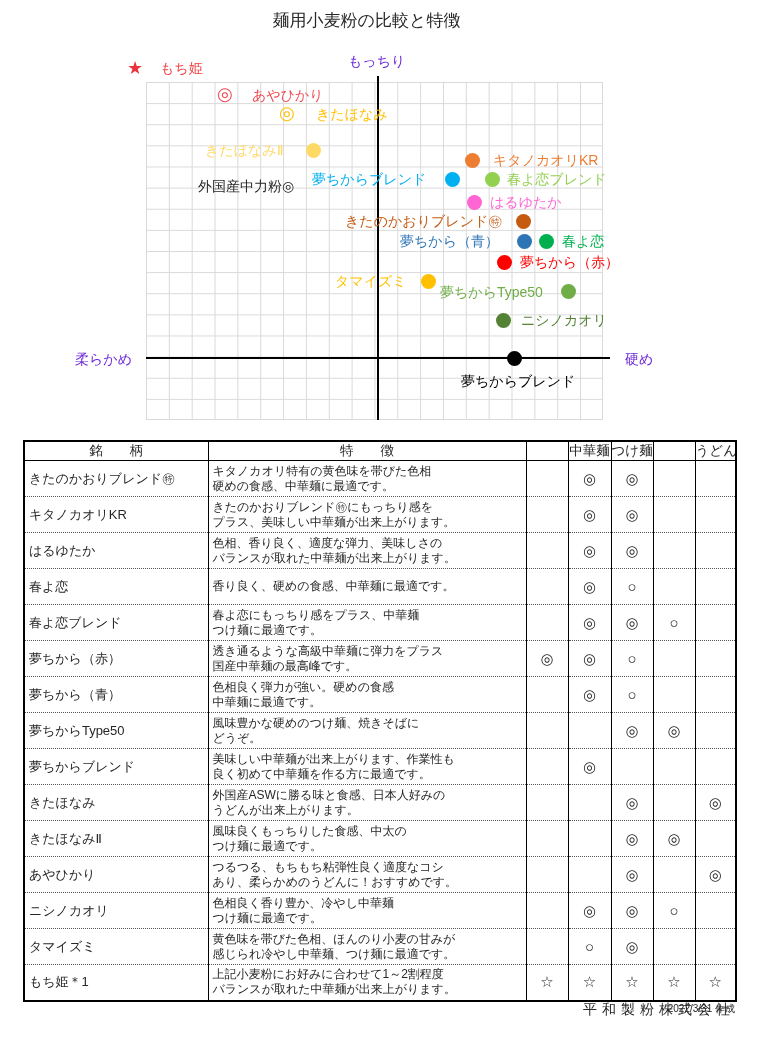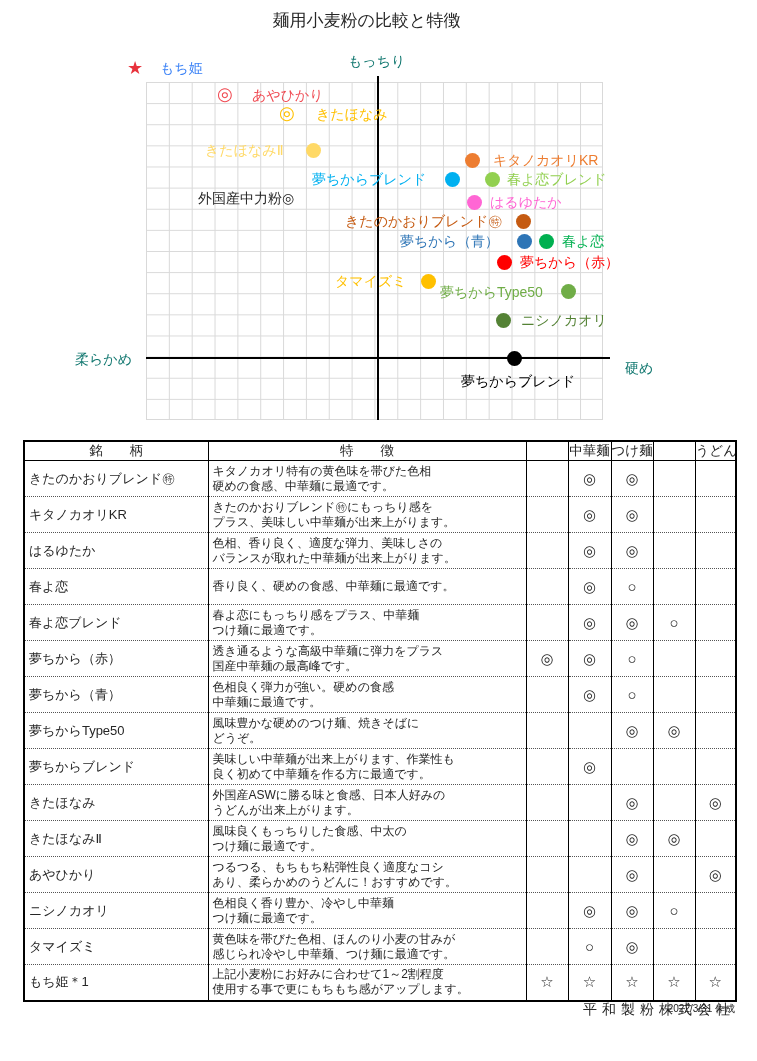--- a/index.html
+++ b/index.html
@@ -16,21 +16,21 @@
     background-image:
       linear-gradient(to right, #d9d9d9 1px, transparent 1px),
       linear-gradient(to bottom, #d9d9d9 1px, transparent 1px);
     background-size:22.85px 21.125px;
     border-right:1px solid #d9d9d9; border-bottom:1px solid #d9d9d9; }
   .vaxis { position:absolute; left:377px; top:76px; width:2px; height:344px; background:#000; }
   .haxis { position:absolute; left:146px; top:357px; width:464px; height:2px; background:#000; }
   .dot { position:absolute; width:15px; height:15px; border-radius:50%; }
   .glyph { position:absolute; font-size:18px; line-height:20px; white-space:nowrap; }
   .clabel { position:absolute; font-size:14px; line-height:17px; white-space:nowrap; }
-  .axis-label { position:absolute; font-size:14px; line-height:17px; white-space:nowrap; color:#0f766e; }
+  .axis-label { position:absolute; font-size:14px; line-height:17px; white-space:nowrap; color:#6d28d9; }
 
   
   table.flour { position:absolute; left:23px; top:440px; width:712px;
     border-collapse:collapse; table-layout:fixed; border:2px solid #000; }
   table.flour th, table.flour td { border-left:1px solid #000; vertical-align:middle; overflow:hidden; }
   table.flour thead tr { height:19px; }
   table.flour thead th { border-bottom:1px solid #000; font-weight:normal;
     font-size:13.5px; text-align:center; white-space:nowrap; }
   table.flour thead th.small { font-size:9px; letter-spacing:-0.5px;padding-left:43px; }
   table.flour tbody tr { height:36px; }
@@ -50,36 +50,36 @@
 <div class="page">
 
   <div class="title">麺用小麦粉の比較と特徴</div>
 
   <div class="chart" id="chart-layer">
     <div class="grid"></div>
     <div class="vaxis"></div>
     <div class="haxis"></div>
     <span class="axis-label" style="left:348px; top:53px;">もっちり</span>
     <span class="axis-label" style="left:75px; top:351px;">柔らかめ</span>
-    <span class="axis-label" style="left:625px; top:351px;margin-top:9px;">硬め</span>
+    <span class="axis-label" style="left:625px; top:351px;">硬め</span>
   <span class="glyph" style="color: rgb(232, 50, 60); left: 127px; top: 58px;">★</span>
-      <span class="clabel" style="color: #3b82f6; left: 160px; top: 60px;">もち姫</span>
+      <span class="clabel" style="color: #ef4444; left: 160px; top: 60px;">もち姫</span>
       <span class="glyph" style="color: rgb(240, 74, 82); left: 217px; top: 84px;">◎</span>
       <span class="clabel" style="color: rgb(240, 74, 82); left: 252px; top: 87px;">あやひかり</span>
       <span class="glyph" style="color: rgb(255, 192, 0); left: 279px; top: 103px;">◎</span>
       <span class="clabel" style="color: rgb(255, 192, 0); left: 316px; top: 106px;">きたほなみ</span>
       <div class="dot" style="background: rgb(255, 217, 102); left: 305.5px; top: 142.5px;"></div>
       <span class="clabel" style="color: rgb(255, 217, 102); left: 205px; top: 142px;">きたほなみⅡ</span>
       <div class="dot" style="background: rgb(237, 125, 49); left: 464.5px; top: 152.5px;"></div>
       <span class="clabel" style="color: rgb(237, 125, 49); left: 493px; top: 152px;">キタノカオリKR</span>
       <div class="dot" style="background: rgb(0, 176, 240); left: 444.5px; top: 171.5px;"></div>
       <span class="clabel" style="color: rgb(0, 176, 240); left: 312px; top: 171px;">夢ちからブレンド</span>
       <div class="dot" style="background: rgb(146, 208, 80); left: 484.5px; top: 171.5px;"></div>
       <span class="clabel" style="color: rgb(146, 208, 80); left: 507px; top: 171px;">春よ恋ブレンド</span>
-      <span class="clabel" style="color: rgb(38, 38, 38); left: 198px; top: 190px;">外国産中力粉◎</span>
+      <span class="clabel" style="color: rgb(38, 38, 38); left: 198px; top: 178px;">外国産中力粉◎</span>
       <div class="dot" style="background: rgb(255, 102, 212); left: 466.5px; top: 194.5px;"></div>
       <span class="clabel" style="color: rgb(255, 102, 212); left: 490px; top: 194px;">はるゆたか</span>
       <div class="dot" style="background: rgb(197, 90, 17); left: 515.5px; top: 213.5px;"></div>
       <span class="clabel" style="color: rgb(197, 90, 17); left: 345px; top: 213px;">きたのかおりブレンド㊕</span>
       <div class="dot" style="background: rgb(46, 117, 182); left: 516.5px; top: 233.5px;"></div>
       <span class="clabel" style="color: rgb(46, 117, 182); left: 400px; top: 233px;">夢ちから（青）</span>
       <div class="dot" style="background: rgb(0, 176, 80); left: 538.5px; top: 233.5px;"></div>
       <span class="clabel" style="color: rgb(0, 176, 80); left: 562px; top: 233px;">春よ恋</span>
       <div class="dot" style="background: rgb(255, 0, 0); left: 496.5px; top: 254.5px;"></div>
       <span class="clabel" style="color: rgb(255, 0, 0); left: 520px; top: 254px;">夢ちから（赤）</span>
@@ -250,21 +250,21 @@
 感じられ冷やし中華麺、つけ麺に最適です。</td>
           <td class="mark"></td>
           <td class="mark">○</td>
           <td class="mark">◎</td>
           <td class="mark"></td>
           <td class="mark"></td>
         </tr>
         <tr>
           <td class="name">もち姫＊1</td>
           <td class="feature">上記小麦粉にお好みに合わせて1～2割程度
-使用する事で更にもちもち感がアップします。</td>
+バランスが取れた中華麺が出来上がります。</td>
           <td class="mark">☆</td>
           <td class="mark">☆</td>
           <td class="mark">☆</td>
           <td class="mark">☆</td>
           <td class="mark">☆</td>
         </tr>
       </tbody>
   </table>
 
   <div class="company">平和製粉株式会社</div>

